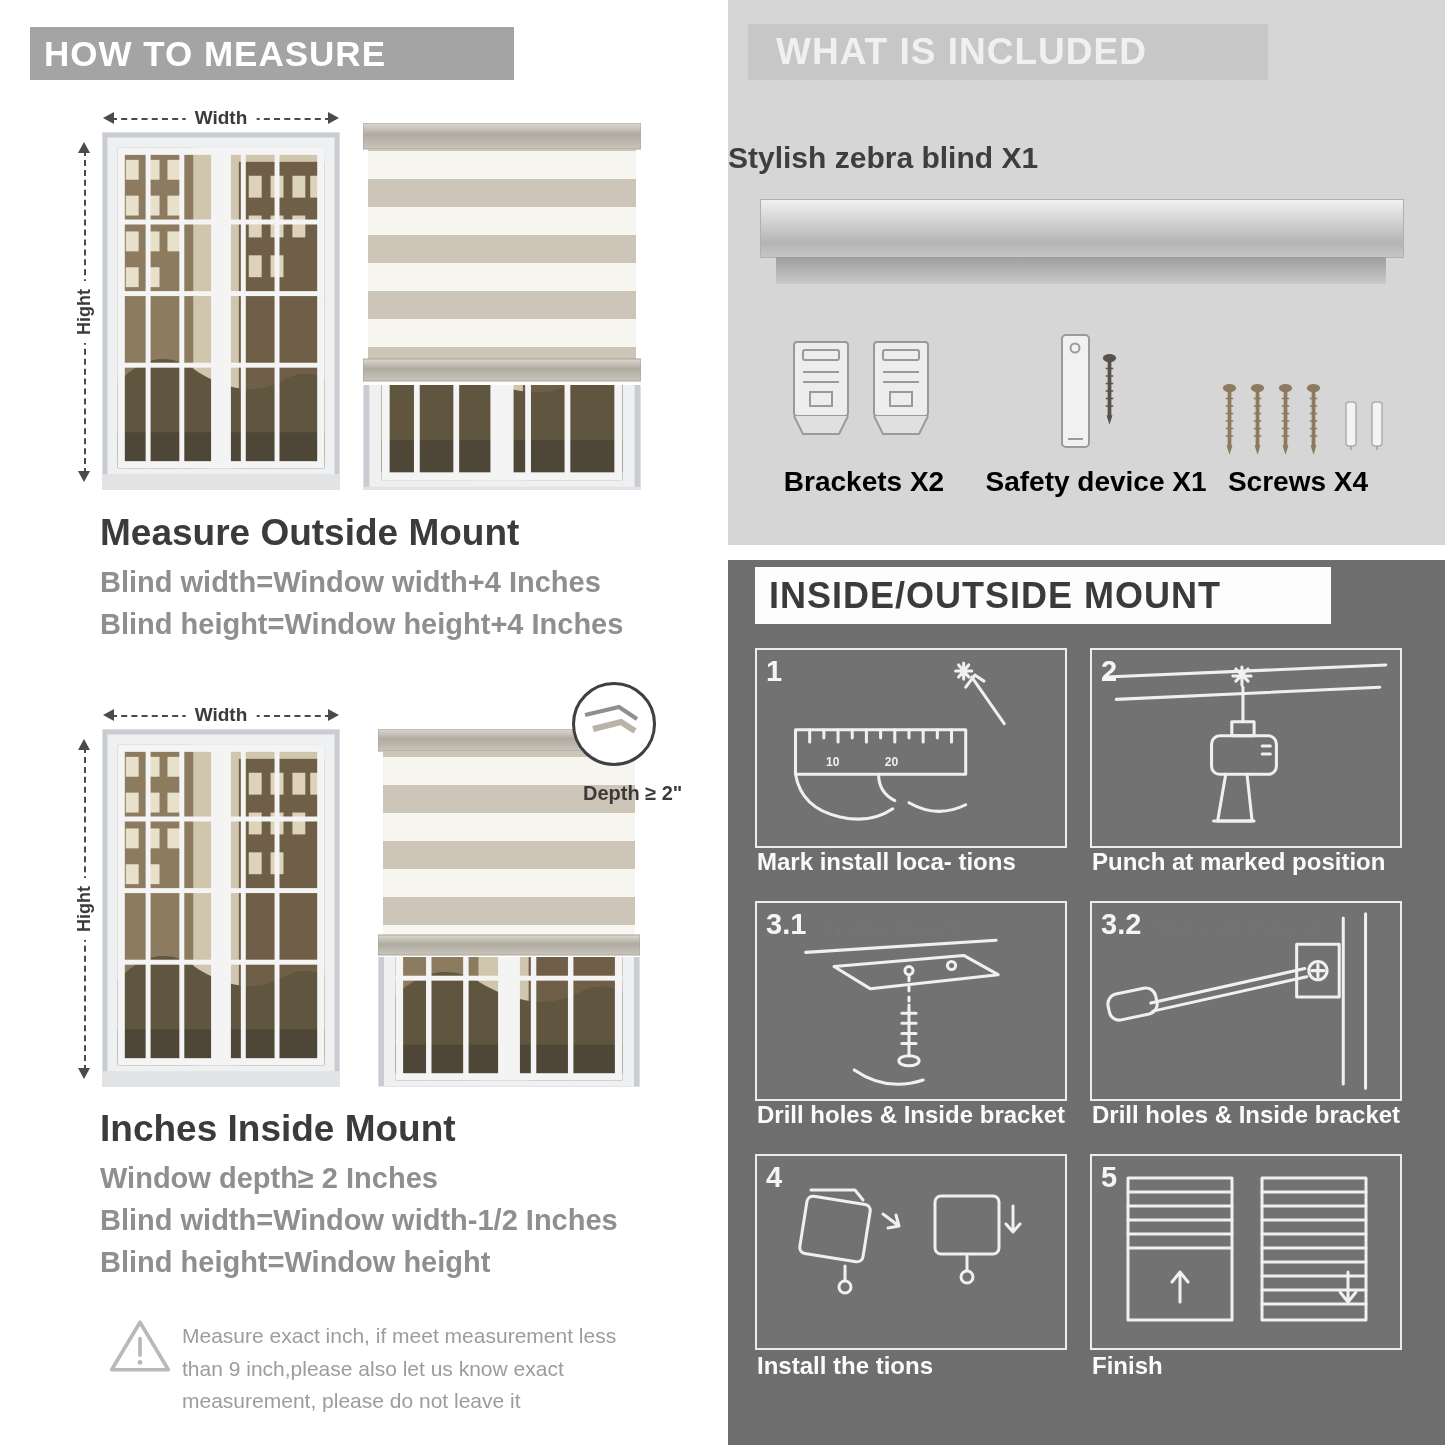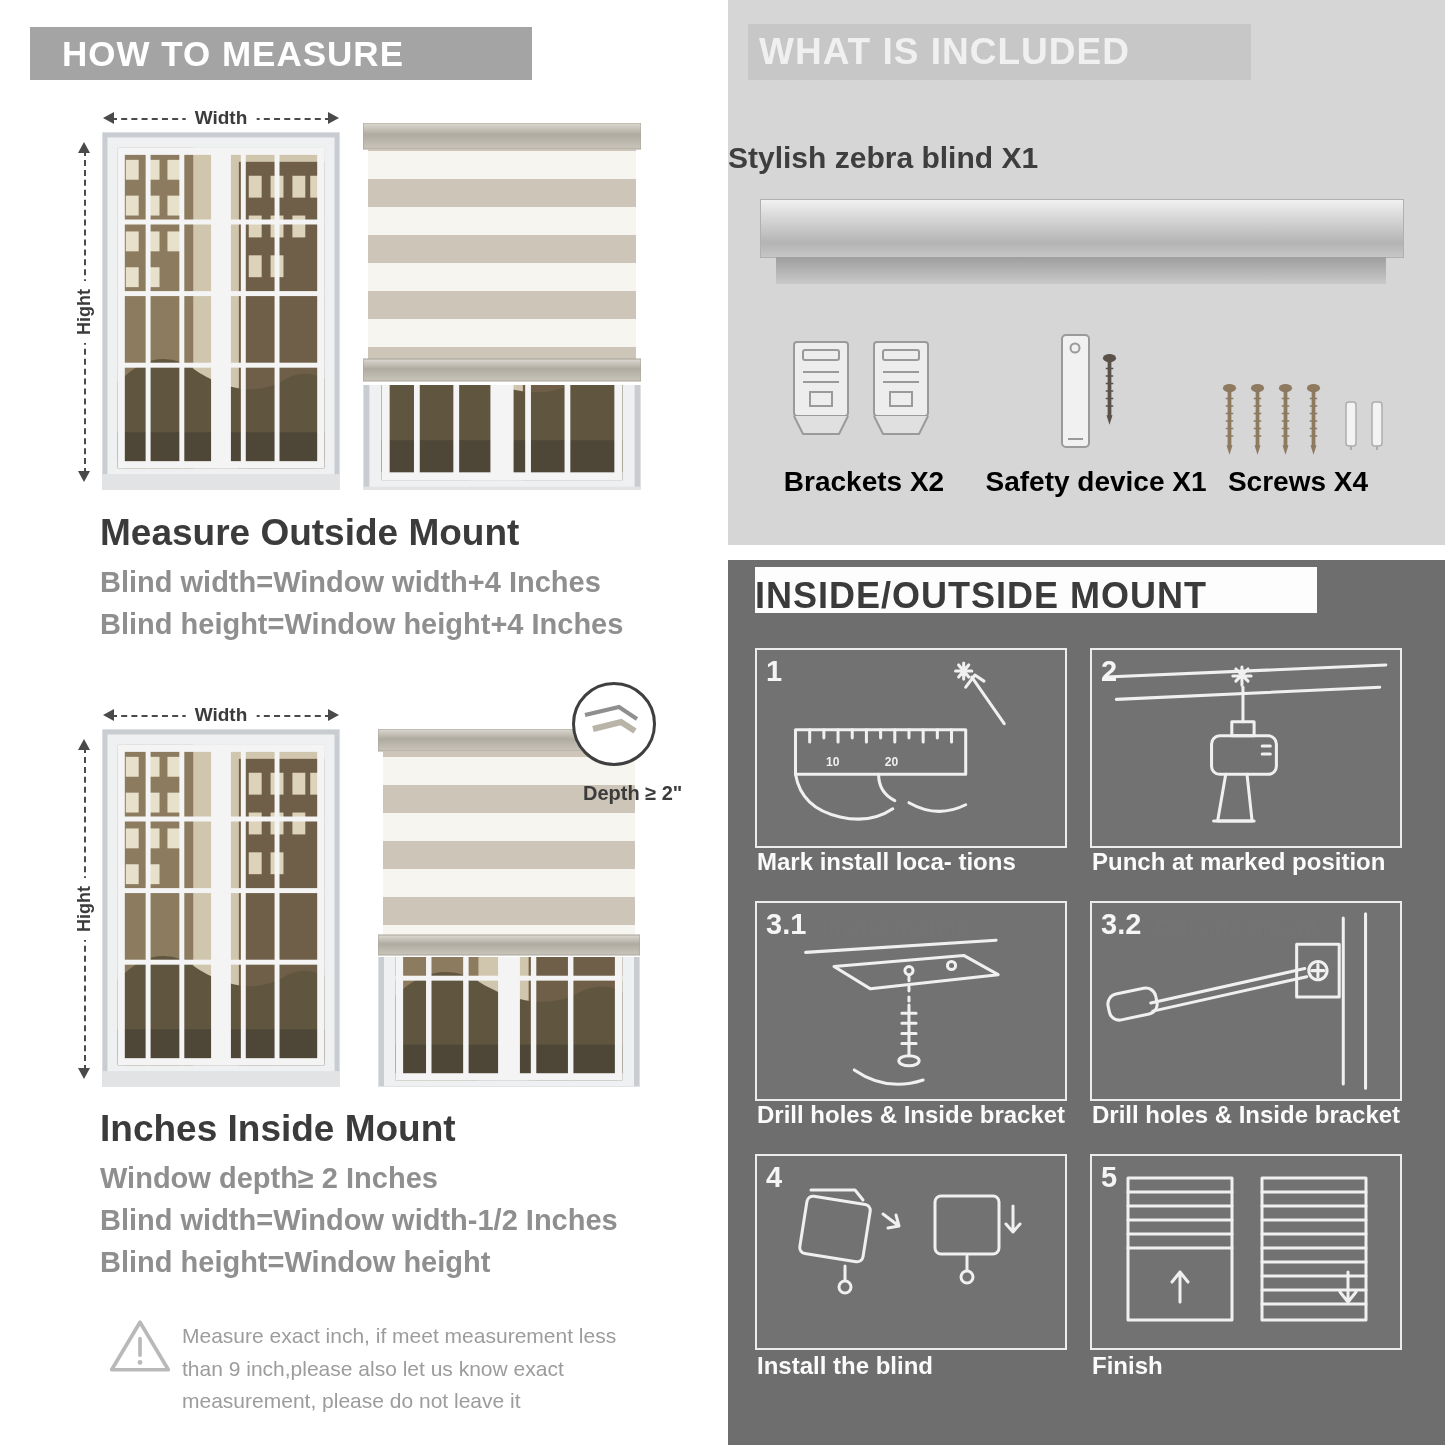--- a/index.html
+++ b/index.html
@@ -2,21 +2,21 @@
 <html><head>
 <meta charset="utf-8">
 <style>
   html,body{margin:0;padding:0;background:#fff;}
   #stage{position:relative;width:1445px;height:1445px;background:#fff;overflow:hidden;
          font-family:"Liberation Sans",sans-serif;}
   .abs{position:absolute;}
 
   
   .left-header{left:30px;top:27px;width:470px;height:53px;background:#a4a4a4;color:#fff;
-    font-size:35px;font-weight:bold;line-height:53px;padding-left:32px;letter-spacing:1px;}
+    font-size:35px;font-weight:bold;line-height:53px;padding-left:14px;letter-spacing:1px;}
   .sec-title{font-size:37px;font-weight:bold;color:#3b3b3b;text-align:center;}
   .sec-line{font-size:29px;font-weight:bold;color:#8f8f8f;}
   .note-text{font-size:21px;color:#9c9c9c;line-height:1.55;width:452px;}
 
   
   .harrow .line{position:absolute;left:8px;right:8px;top:50%;border-top:2px dashed #4a4a4a;}
   .harrow .tri{position:absolute;top:50%;transform:translateY(-50%);width:0;height:0;
     border-top:6px solid transparent;border-bottom:6px solid transparent;}
   .harrow .tri-l{left:0;border-right:11px solid #4a4a4a;}
   .harrow .tri-r{right:0;border-left:11px solid #4a4a4a;}
@@ -30,31 +30,31 @@
   .varrow .lab{position:absolute;left:50%;top:50%;transform:translate(-50%,-50%) rotate(-90deg);
     background:#fff;padding:0 8px;font-size:18px;font-weight:bold;color:#3b3b3b;white-space:nowrap;}
 
   .blind-stack svg{display:block;}
   .depth-circle{width:78px;height:78px;border:3px solid #3f3f3f;border-radius:50%;background:#fff;}
   .depth-label{font-size:20px;font-weight:bold;color:#3b3b3b;white-space:nowrap;}
 
   
   .light-panel{left:728px;top:0;width:717px;height:545px;background:#d6d6d6;}
   .included-header{left:748px;top:24px;width:492px;height:56px;background:#c7c7c7;color:#f0f0f0;
-    font-size:37px;font-weight:bold;line-height:56px;padding-left:11px;letter-spacing:1px;}
+    font-size:37px;font-weight:bold;line-height:56px;padding-left:28px;letter-spacing:1px;}
   .blind-title{left:728px;top:141px;width:627px;font-size:30px;font-weight:bold;color:#3e3e3e;}
   .headrail-top{left:760px;top:199px;width:642px;height:57px;
     background:linear-gradient(180deg,#f1f1f1 0%,#d8d8d8 30%,#b4b4b4 75%,#c6c6c6 100%);border:1px solid #b0b0b0;}
   .headrail-lip{left:776px;top:257px;width:610px;height:27px;
     background:linear-gradient(180deg,#9e9e9e,#c9c9c9);}
   .hw-label{font-size:28px;font-weight:bold;color:#000000;text-align:center;}
 
   .dark-panel{left:728px;top:560px;width:717px;height:885px;background:#6e6e6e;}
-  .mount-header{left:755px;top:567px;width:562px;height:46px;background:#fdfdfd;color:#3b3b3b;
-    font-size:36px;font-weight:bold;line-height:57px;letter-spacing:1px;}
+  .mount-header{left:755px;top:567px;width:562px;height:57px;background:#fdfdfd;color:#3b3b3b;
+    font-size:36px;font-weight:bold;line-height:57px;padding-left:14px;letter-spacing:1px;}
   .step-panel{position:absolute;width:308px;height:196px;border:2px solid #ececec;background:rgba(255,255,255,0.03);}
   .step-num{position:absolute;left:9px;top:5px;font-size:29px;font-weight:bold;color:#f5f5f5;z-index:2;}
   .step-label{position:absolute;left:64px;top:12px;font-size:23px;font-weight:bold;color:#737373;z-index:2;}
   .step-caption{position:absolute;font-size:24px;font-weight:bold;color:#fbfbfb;white-space:nowrap;}
   .step-art{position:absolute;inset:0;width:100%;height:100%;}
   .step-art *{stroke:#f0f0f0;stroke-width:3;fill:none;stroke-linecap:round;stroke-linejoin:round;}
   .step-art text{fill:#f0f0f0;stroke:none;font:bold 12px "Liberation Sans",sans-serif;}
   .hw-icon *{vector-effect:none;}
 </style>
 </head>
@@ -363,16 +363,16 @@
     <span class="step-num">5</span>
     <svg class="step-art" viewBox="0 0 304 192">
       <rect x="34" y="22" width="104" height="142"></rect>
       <path d="M34 36 h104 M34 50 h104 M34 64 h104 M34 78 h104 M34 92 h104"></path>
       <path d="M86 146 v-30 m-8 10 l8 -10 l8 10"></path>
       <rect x="168" y="22" width="104" height="142"></rect>
       <path d="M168 36 h104 M168 50 h104 M168 64 h104 M168 78 h104 M168 92 h104 M168 106 h104 M168 120 h104 M168 134 h104 M168 148 h104"></path>
       <path d="M254 116 v30 m-8 -10 l8 10 l8 -10"></path>
     </svg>
   </div>
-  <div class="step-caption" style="left:757px;top:1352px">Install the blind</div>
+  <div class="step-caption" style="left:757px;top:1352px">Install the tions</div>
   <div class="step-caption" style="left:1092px;top:1352px">Finish</div>
 
 </div>
 
 </body></html>

